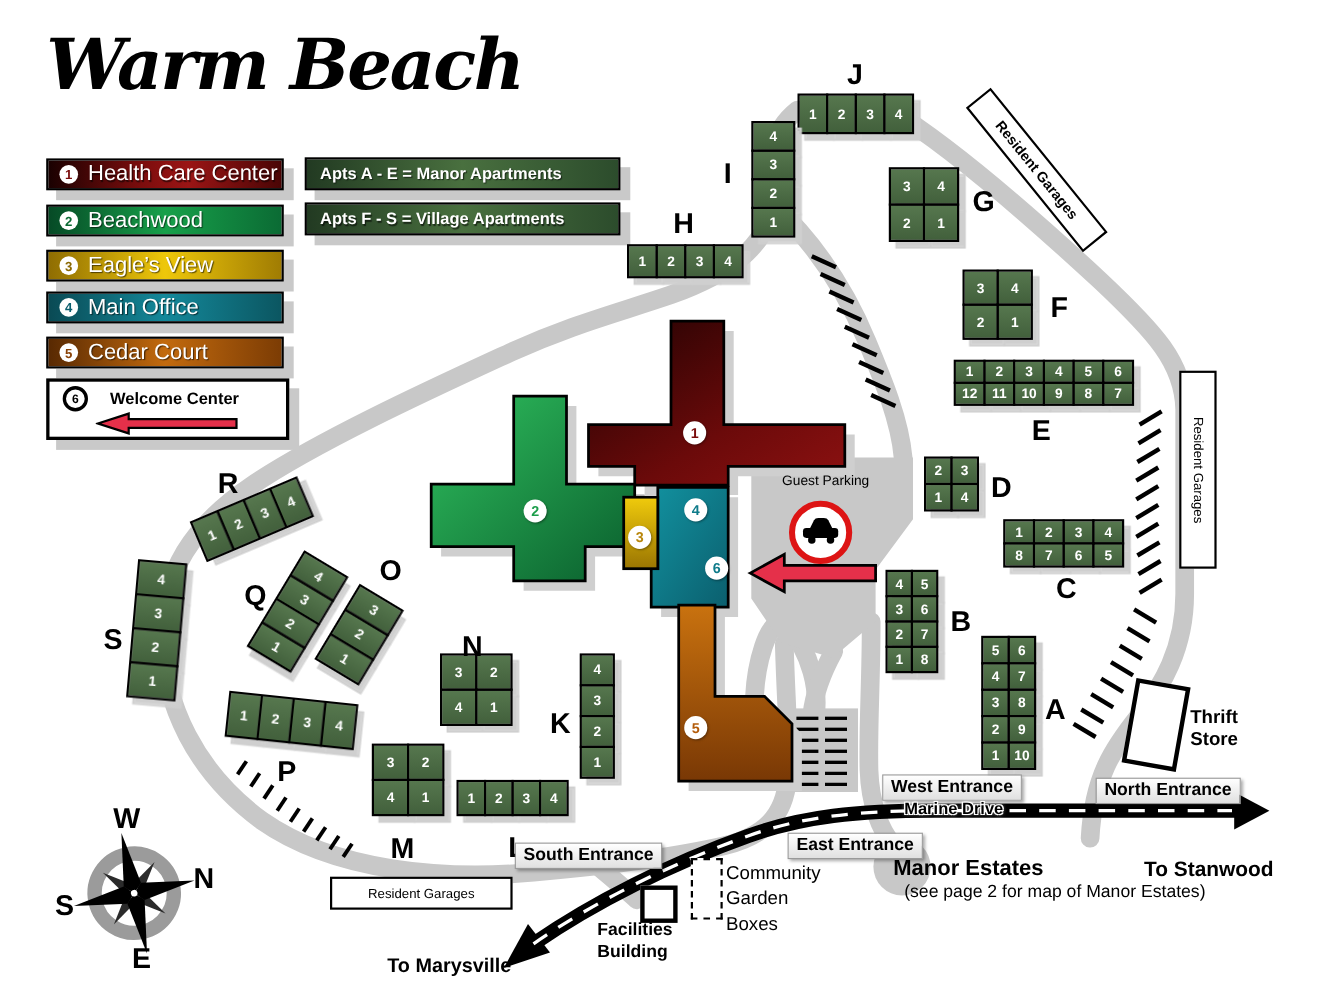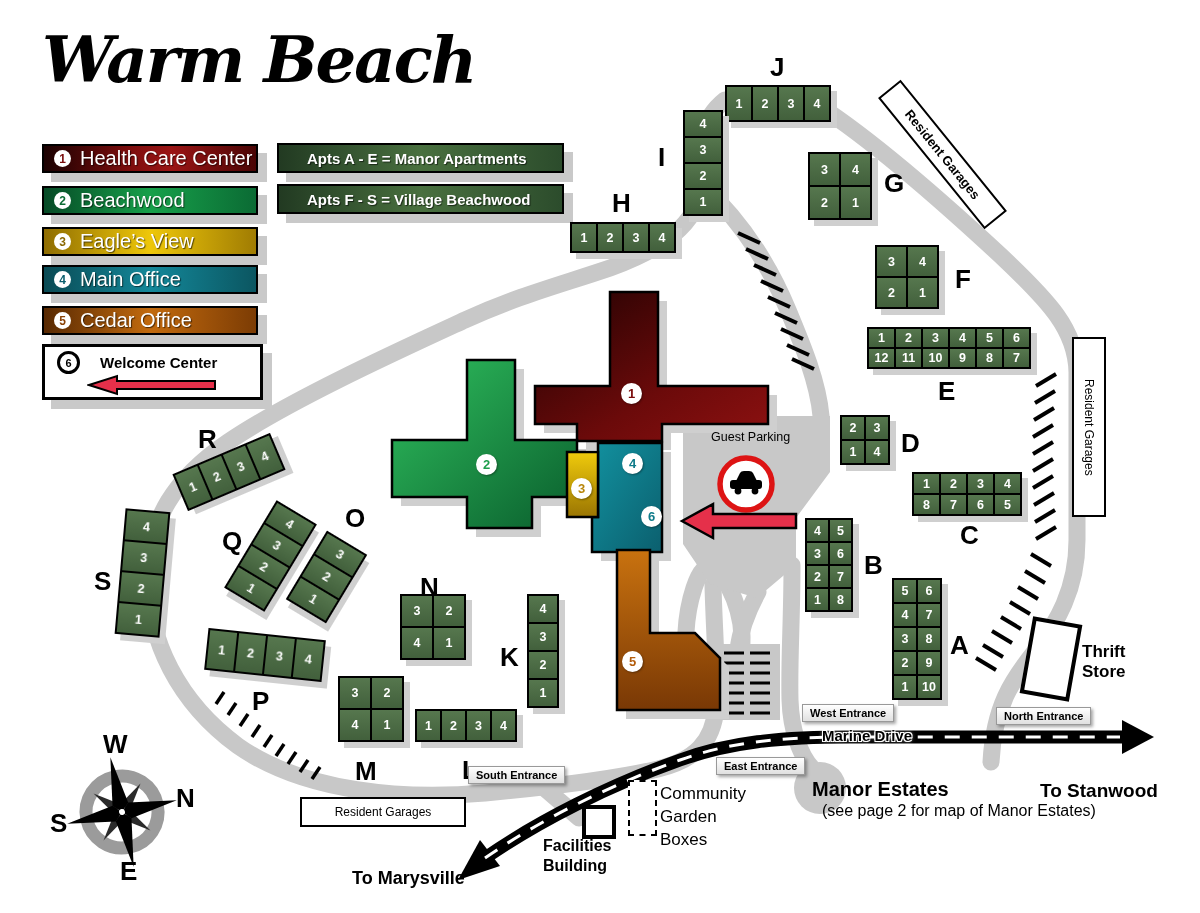--- a/index.html
+++ b/index.html
@@ -27,39 +27,39 @@
   .g-cc {background:linear-gradient(90deg,#582902 0%,#c26a0e 50%,#7c3c04 100%);}
   .g-ak {background:linear-gradient(90deg,#223a22 0%,#49703f 50%,#2c4c2c 100%);}
   .welcome-box{position:absolute;left:42px;top:344px;width:215px;height:50px;background:#fff;
     border:3px solid #000;box-shadow:9px 9px 0 #c9c9c9;}
   .welcome-row{display:flex;align-items:center;margin-top:4px;}
   .welcome-num{width:17px;height:17px;border-radius:50%;background:#fff;border:3px solid #000;
     margin-left:12px;display:flex;align-items:center;justify-content:center;font-size:11px;font-weight:bold;color:#000;flex:0 0 auto;}
   .welcome-text{font-weight:bold;font-size:15px;color:#000;margin-left:20px;white-space:nowrap;}
   .aptkey{position:absolute;left:277px;width:283px;height:26px;border:2px solid #000;
     display:flex;align-items:center;box-shadow:9px 9px 0 #c9c9c9;}
-  .aptkey span{color:#fff;font-weight:bold;font-size:15px;margin-left:28px;white-space:nowrap;
+  .aptkey span{color:#fff;font-weight:bold;font-size:15px;margin-left:12px;white-space:nowrap;
     text-shadow:1px 1px 1px rgba(0,0,0,.6);}
 
   
   .bldg{position:absolute;filter:drop-shadow(6px 6px 0 #cfcfcf);}
   .brow{display:flex;}
   .brow + .brow{margin-top:-2px;}
   .bunit{box-sizing:border-box;width:var(--cw,28px);height:var(--ch,30px);border:2px solid #000;
     background:linear-gradient(180deg,#56774e 0%,#42603c 100%);color:#fff;font-weight:bold;
     font-size:12.5px;display:flex;align-items:center;justify-content:center;}
   .bunit + .bunit{margin-left:-2px;}
   .bletter{position:absolute;font-weight:bold;font-size:26px;color:#000;}
 
   
   .maplabel{position:absolute;color:#000;white-space:nowrap;}
   .bold17{font-weight:bold;font-size:17px;}
   .bold19{font-weight:bold;font-size:19px;}
   .entr{position:absolute;background:linear-gradient(180deg,#ffffff,#e0e0e0);border:1px solid #999;
-    padding:2px 7px;font-size:11px;font-weight:bold;white-space:nowrap;box-shadow:2px 2px 3px rgba(0,0,0,.35);}
+    padding:2px 7px;font-size:16px;font-weight:bold;white-space:nowrap;box-shadow:2px 2px 3px rgba(0,0,0,.35);}
   .rgbox{position:absolute;background:#fff;border:2px solid #000;display:flex;
     align-items:center;justify-content:center;font-size:12px;color:#000;}
   .marker{position:absolute;width:21px;height:21px;border-radius:50%;background:#fff;
     display:flex;align-items:center;justify-content:center;font-size:13px;font-weight:bold;
     box-shadow:1px 1px 2px rgba(0,0,0,.35);}
   .thrift{position:absolute;left:1026px;top:620px;width:42px;height:70px;background:#fff;
     border:4px solid #000;transform:rotate(10deg);}
   .facsq{position:absolute;left:582px;top:805px;width:26px;height:26px;background:#fff;border:4px solid #000;}
   .gardensq{position:absolute;left:628px;top:780px;width:25px;height:52px;background:#fff;border:2px dashed #000;}
   .compass-label{position:absolute;font-weight:bold;font-size:26px;color:#000;}
@@ -232,37 +232,37 @@
   <div class="lgbar g-ev" style="top:227px">
     <span class="lgnum" style="color:#8a6802">3</span>
     <span class="lgtext">Eagle’s View</span>
   </div>
   <div class="lgbar g-mo" style="top:265px">
     <span class="lgnum" style="color:#0b5f6e">4</span>
     <span class="lgtext">Main Office</span>
   </div>
   <div class="lgbar g-cc" style="top:306px">
     <span class="lgnum" style="color:#8a4206">5</span>
-    <span class="lgtext">Cedar Office</span>
+    <span class="lgtext">Cedar Court</span>
   </div>
   <div class="welcome-box">
     <div class="welcome-row">
       <span class="welcome-num">6</span>
       <span class="welcome-text">Welcome Center</span>
     </div>
     <svg width="130" height="22" style="margin-left:42px">
       <polygon points="2,11 30,2 30,7 128,7 128,15 30,15 30,20" fill="#e5304a" stroke="#000" stroke-width="2"></polygon>
     </svg>
   </div>
 
   <div class="aptkey g-ak" style="top:143px">
     <span>Apts A - E =  Manor Apartments</span>
   </div>
   <div class="aptkey g-ak" style="top:184px">
-    <span>Apts F - S =  Village Beachwood</span>
+    <span>Apts F - S =  Village Apartments</span>
   </div>
 
   <div class="bldg" style="left:725px;top:85px;--cw:28px;--ch:37px">
       <div class="brow">
         <div class="bunit">1</div>
         <div class="bunit">2</div>
         <div class="bunit">3</div>
         <div class="bunit">4</div>
       </div>
     </div>

